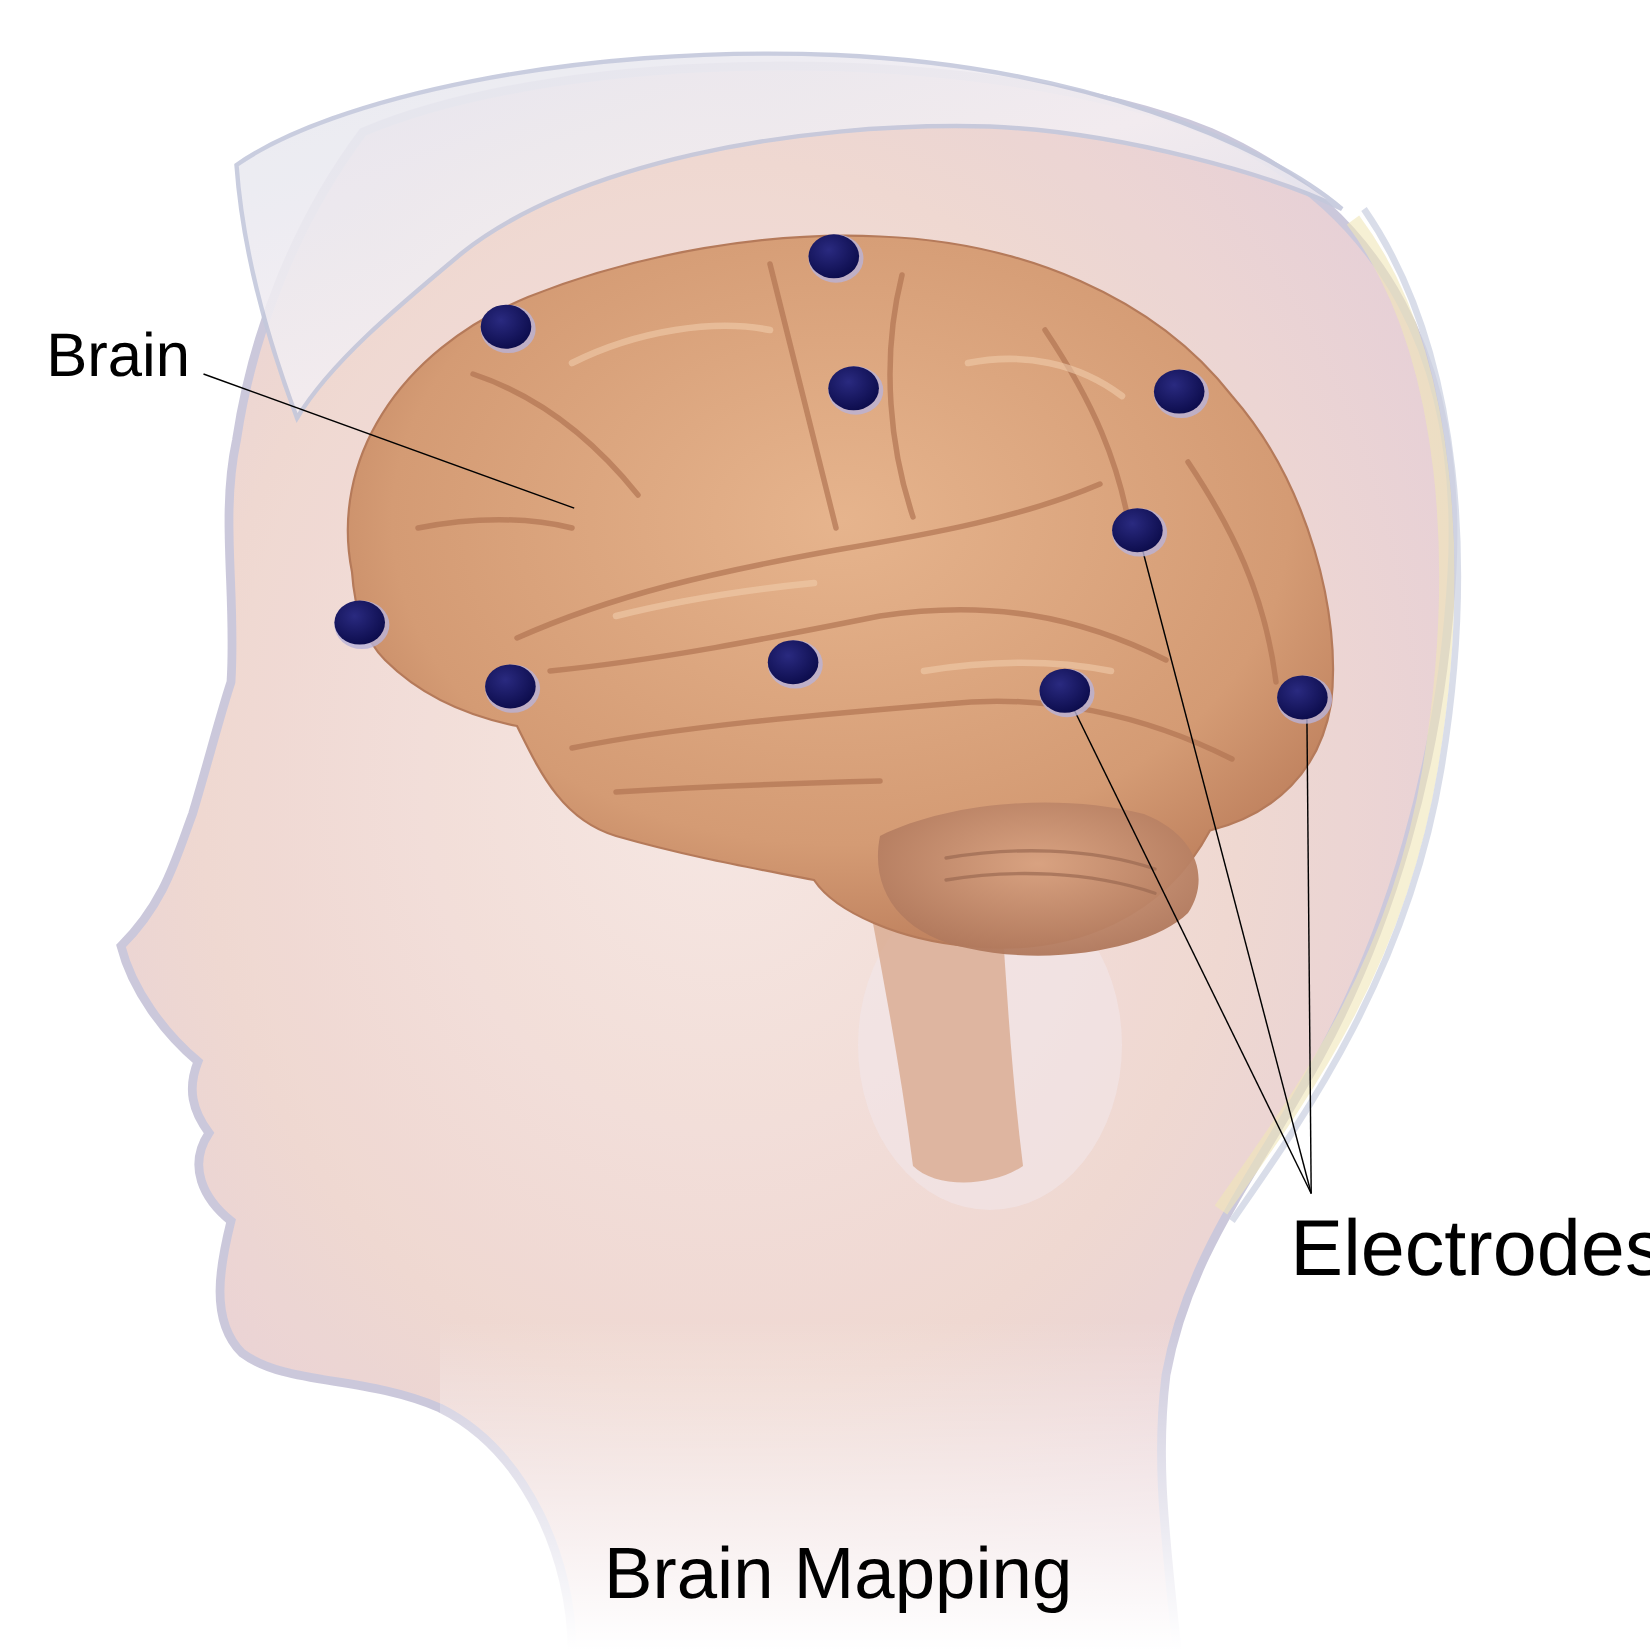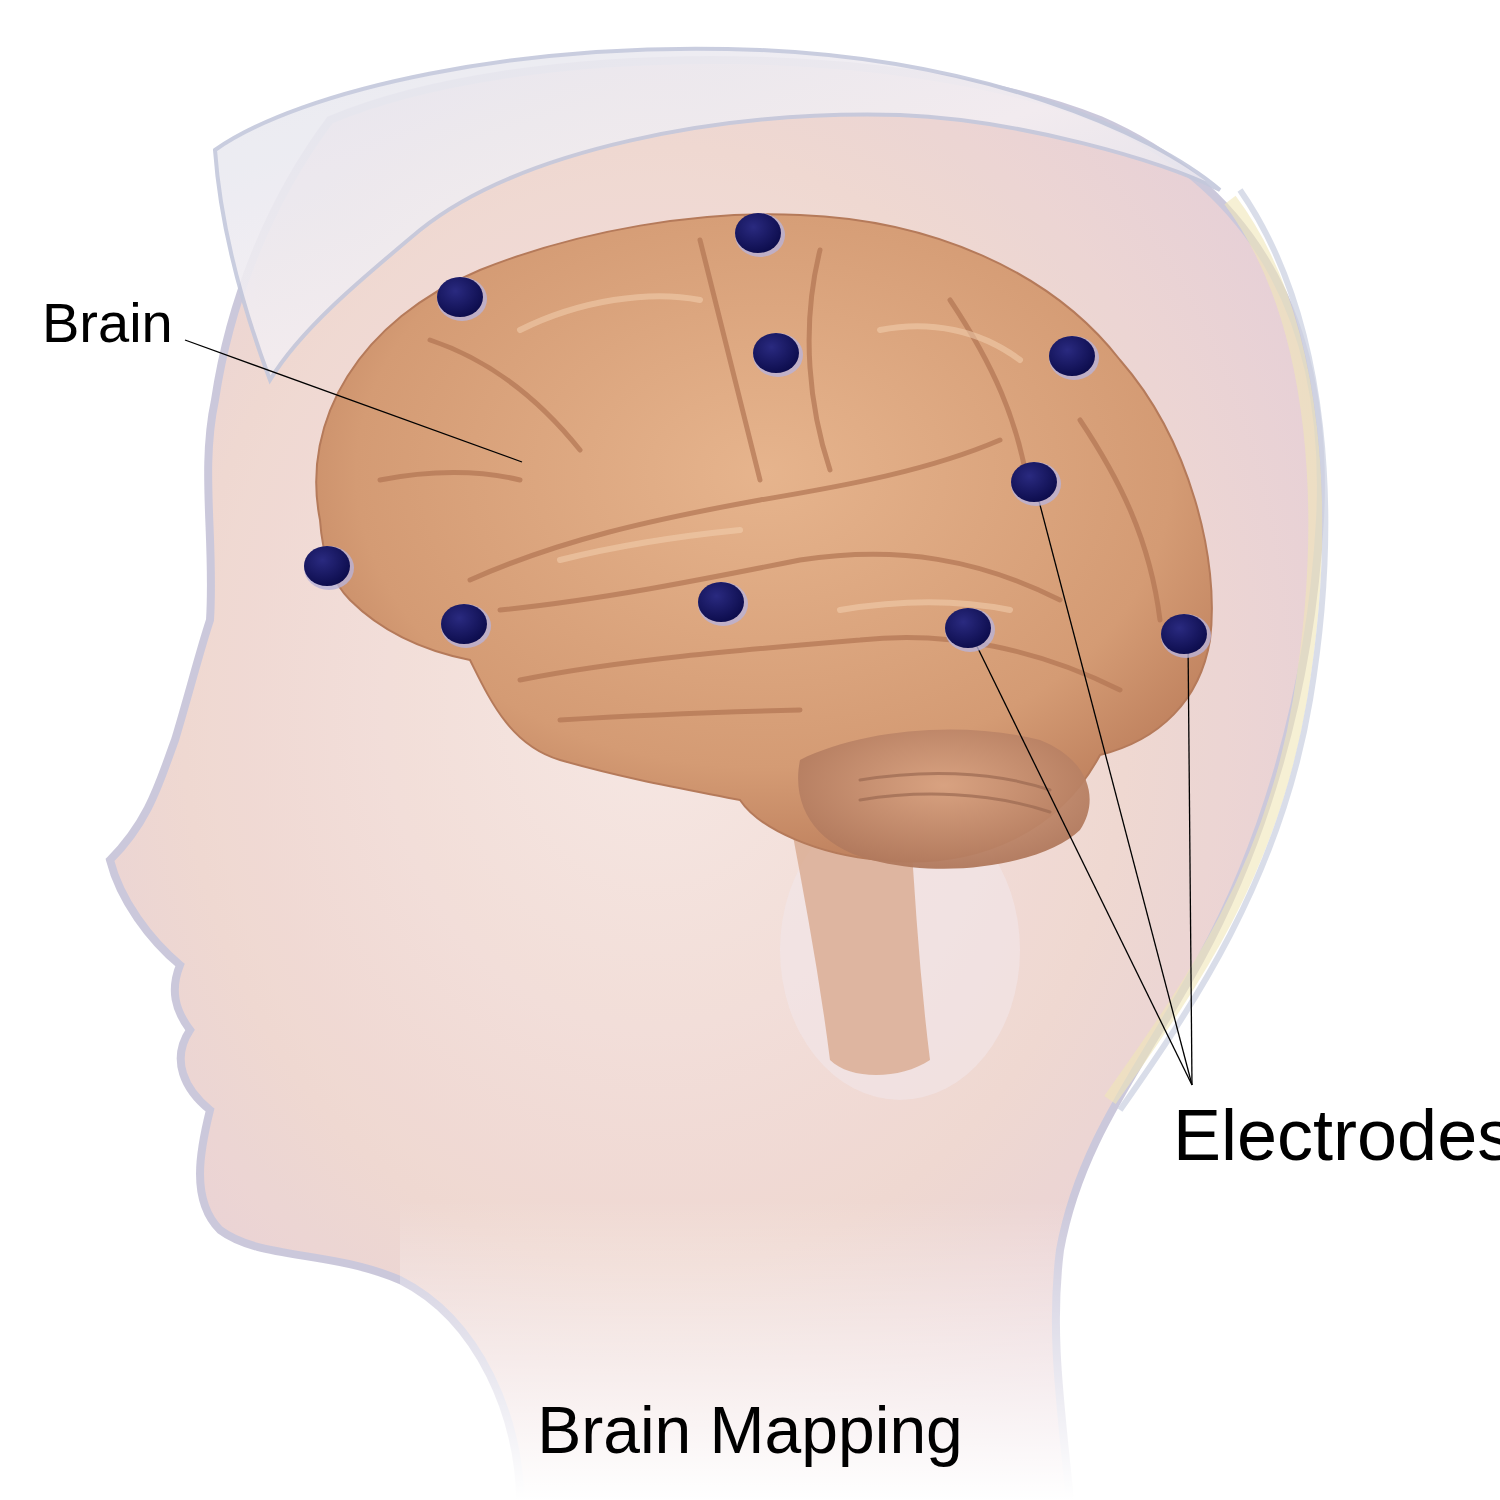--- a/index.html
+++ b/index.html
@@ -3,21 +3,21 @@
 <meta charset="utf-8">
 <style>
   html, body { margin: 0; padding: 0; background: #ffffff; }
   body { width: 1500px; height: 1500px; position: relative; overflow: hidden;
          font-family: "Liberation Sans", sans-serif; }
   #stage { position: absolute; left: 0; top: 0; width: 1500px; height: 1360px; }
   .label { position: absolute; color: #000; font-family: "Liberation Sans", sans-serif; white-space: nowrap; }
   #label-brain { left: 42px; top: 290px; font-size: 56px; }
   #label-electrodes { left: 1173px; top: 1094px; font-size: 72px; }
   #title { left: 0; width: 1500px; text-align: center; top: 1392px; font-size: 66px; }
-  #title span { position: relative; left: 0; }
+  #title span { position: relative; left: 12px; }
 </style>
 </head>
 <body>
 
 <div id="stage">
   <svg id="art" width="1500" height="1500" viewBox="0 0 1500 1500">
     <defs>
       <radialGradient id="skinGrad" cx="45%" cy="45%" r="65%">
         <stop offset="0%" stop-color="#f6e6e2"></stop>
         <stop offset="60%" stop-color="#efd6cf"></stop>

